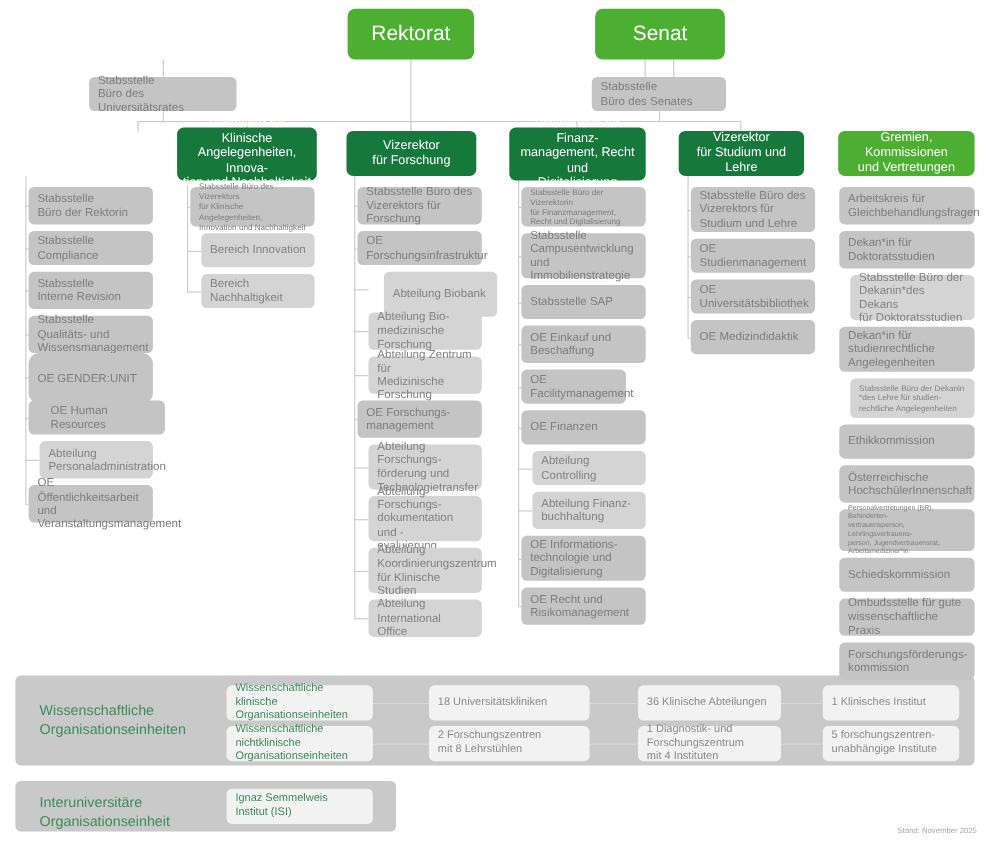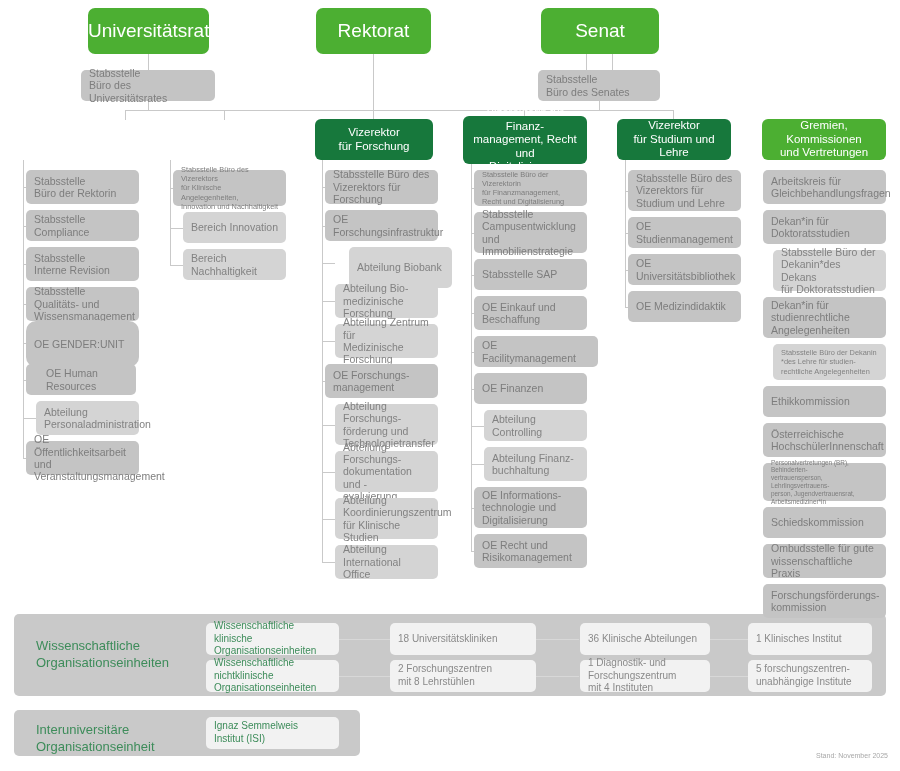--- a/index.html
+++ b/index.html
@@ -178,23 +178,20 @@
       <div class="ln lnh" style="left: 471px; top: 464px; width: 13px;"></div>
       <div class="ln lnh" style="left: 471px; top: 508px; width: 3px;"></div>
       <div class="ln lnh" style="left: 471px; top: 551px; width: 3px;"></div>
       <div class="ln lnv" style="left: 625px; top: 160px; height: 146.5px;"></div>
       <div class="ln lnh" style="left: 625px; top: 191px; width: 3px;"></div>
       <div class="ln lnh" style="left: 625px; top: 233px; width: 3px;"></div>
       <div class="ln lnh" style="left: 625px; top: 270px; width: 3px;"></div>
       <div class="ln lnh" style="left: 625px; top: 307px; width: 3px;"></div>
     </div>
 
-  <div class="box lvl-top" style="left:88px;top:8px;width:121px;height:46px;">
-    <span class="t">Universitätsrat</span>
-  </div>
 
   <div class="box lvl-top" style="left:316px;top:8px;width:115px;height:46px;">
     <span class="t">Rektorat</span>
   </div>
 
   <div class="box lvl-top" style="left:541px;top:8px;width:118px;height:46px;">
     <span class="t">Senat</span>
   </div>
 
   <div class="box lvl-oe" style="left:81px;top:70px;width:134px;height:31px;">
@@ -205,20 +202,27 @@
   </div>
 
   <div class="box lvl-oe" style="left:538px;top:70px;width:122px;height:31px;">
     <span class="t">
       <span>Stabsstelle</span><br>
       <span>Büro des Senates</span>
     </span>
   </div>
 
 
+  <div class="box lvl-vr" style="left:161px;top:116px;width:127px;height:48px;">
+    <span class="t">
+      <span>Vizerektor für Klinische</span><br>
+      <span>Angelegenheiten, Innova-</span><br>
+      <span>tion und Nachhaltigkeit</span>
+    </span>
+  </div>
 
   <div class="box lvl-vr" style="left:315px;top:119px;width:118px;height:41px;">
     <span class="t">
       <span>Vizerektor</span><br>
       <span>für Forschung</span>
     </span>
   </div>
 
   <div class="box lvl-vr" style="left:463px;top:116px;width:124px;height:48px;">
     <span class="t">
@@ -251,21 +255,21 @@
       </div>
       <div class="box lvl-oe" style="left: 26px; top: 247px; width: 113px; height: 34px;">
         <span class="t"><span>Stabsstelle</span><br><span>Interne Revision</span></span>
       </div>
       <div class="box lvl-oe" style="left: 26px; top: 287px; width: 113px; height: 34px;">
         <span class="t"><span>Stabsstelle Qualitäts- und</span><br><span>Wissensmanagement</span></span>
       </div>
       <div class="box lvl-oe" style="left: 26px; top: 321px; width: 113px; height: 46px; border-radius: 10px;">
         <span class="t"><span>OE GENDER:UNIT</span></span>
       </div>
-      <div class="box lvl-oe" style="left: 26px; top: 364px; width: 110px; height: 31px; padding-left: 20px;">
+      <div class="box lvl-oe" style="left: 26px; top: 364px; width: 124px; height: 31px; padding-left: 20px;">
         <span class="t"><span>OE Human Resources</span></span>
       </div>
       <div class="box lvl-abt" style="left: 36px; top: 401px; width: 103px; height: 34px;">
         <span class="t"><span>Abteilung</span><br><span>Personaladministration</span></span>
       </div>
       <div class="box lvl-oe" style="left: 26px; top: 441px; width: 113px; height: 34px;">
         <span class="t"><span>OE Öffentlichkeitsarbeit und</span><br><span>Veranstaltungsmanagement</span></span>
       </div>
       <div class="box lvl-oe small" style="left: 173px; top: 170px; width: 113px; height: 36px;">
         <span class="t"><span>Stabsstelle Büro des Vizerektors</span><br><span>für Klinische Angelegenheiten,</span><br><span>Innovation und Nachhaltigkeit</span></span>
@@ -311,21 +315,21 @@
       </div>
       <div class="box lvl-oe" style="left: 474px; top: 212px; width: 113px; height: 41px;">
         <span class="t"><span>Stabsstelle</span><br><span>Campusentwicklung</span><br><span>und Immobilienstrategie</span></span>
       </div>
       <div class="box lvl-oe" style="left: 474px; top: 259px; width: 113px; height: 31px;">
         <span class="t"><span>Stabsstelle SAP</span></span>
       </div>
       <div class="box lvl-oe" style="left: 474px; top: 296px; width: 113px; height: 34px;">
         <span class="t"><span>OE Einkauf und</span><br><span>Beschaffung</span></span>
       </div>
-      <div class="box lvl-oe" style="left: 474px; top: 336px; width: 124px; height: 31px;">
+      <div class="box lvl-oe" style="left: 474px; top: 336px; width: 95px; height: 31px;">
         <span class="t"><span>OE Facilitymanagement</span></span>
       </div>
       <div class="box lvl-oe" style="left: 474px; top: 373px; width: 113px; height: 31px;">
         <span class="t"><span>OE Finanzen</span></span>
       </div>
       <div class="box lvl-abt" style="left: 484px; top: 410px; width: 103px; height: 31px;">
         <span class="t"><span>Abteilung Controlling</span></span>
       </div>
       <div class="box lvl-abt" style="left: 484px; top: 447px; width: 103px; height: 34px;">
         <span class="t"><span>Abteilung Finanz-</span><br><span>buchhaltung</span></span>

